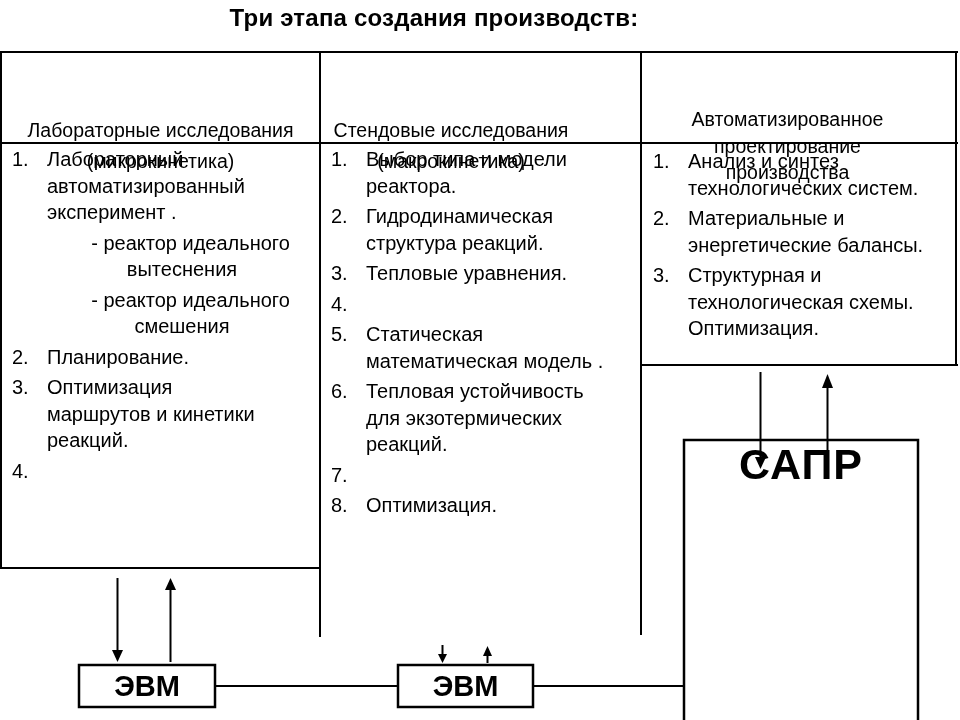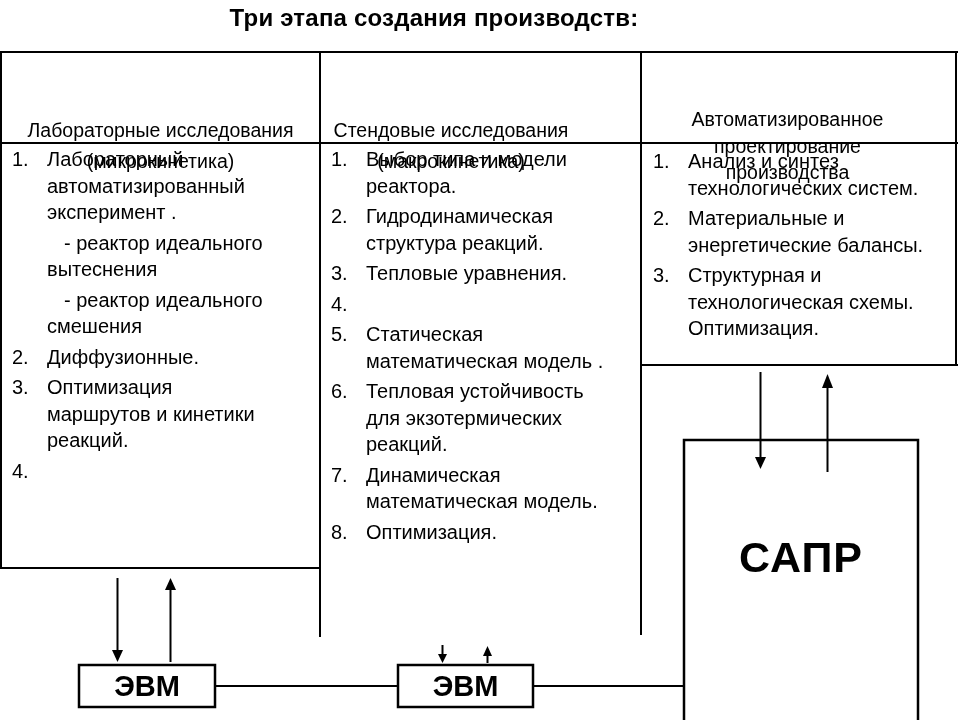--- a/index.html
+++ b/index.html
@@ -37,32 +37,32 @@
   .hdr3 { left: 631px; width: 313px; line-height: 26.5px; }
 
   .list { position: absolute; font-size: 20px; line-height: 26.5px; }
   .list1 { left: 2px;   top: 146px; width: 315px; padding-left: 10px; }
   .list2 { left: 321px; top: 146px; width: 318px; padding-left: 10px; }
   .list3 { left: 643px; top: 148px; width: 312px; padding-left: 10px; }
 
   .item { display: flex; margin-bottom: 4px; }
   .item .num { flex: 0 0 35px; }
   .item .txt { flex: 1 1 auto; white-space: pre-line; }
-  .sub { padding-left: 35px; text-indent: 17px; white-space: pre-line; margin: 2px 0 4px 0; }
+  .sub { padding-left: 35px; text-indent: 17px; white-space: pre-line; margin: 2px 0 4px 0; text-align: center; }
 
   .node-label {
     position: absolute;
     display: flex; align-items: center; justify-content: center;
     font-weight: bold;
   }
   .evm1 { left: 79px;  top: 665px; width: 136px; height: 42px; font-size: 29px; }
   .evm2 { left: 398px; top: 665px; width: 135px; height: 42px; font-size: 29px; }
   .sapr {
     left: 684px; top: 440px; width: 234px; height: 280px;
-    align-items: flex-start; padding-top: 93px;
+    align-items: flex-start; 
     font-size: 43px; letter-spacing: 1px;
   }
 </style>
 </head>
 <body>
 
 <div class="page">
 
   <div class="title">Три этапа создания производств:</div>
 
@@ -131,21 +131,21 @@
       <span class="txt">Лабораторный
 автоматизированный
 эксперимент .</span>
     </div>
     <div class="sub">- реактор идеального
 вытеснения</div>
     <div class="sub">- реактор идеального
 смешения</div>
     <div class="item">
       <span class="num">2.</span>
-      <span class="txt">Диффузионные.</span>
+      <span class="txt">Планирование.</span>
     </div>
     <div class="item">
       <span class="num">3.</span>
       <span class="txt">Оптимизация
 маршрутов и кинетики
 реакций.</span>
     </div>
     <div class="item">
       <span class="num">4.</span>
     </div>
@@ -175,22 +175,20 @@
 математическая модель .</span>
     </div>
     <div class="item">
       <span class="num">6.</span>
       <span class="txt">Тепловая устойчивость
 для экзотермических
 реакций.</span>
     </div>
     <div class="item">
       <span class="num">7.</span>
-      <span class="txt">Динамическая
-математическая модель.</span>
     </div>
     <div class="item">
       <span class="num">8.</span>
       <span class="txt">Оптимизация.</span>
     </div>
   </div>
 
   <div class="list list3">
     <div class="item">
       <span class="num">1.</span>

